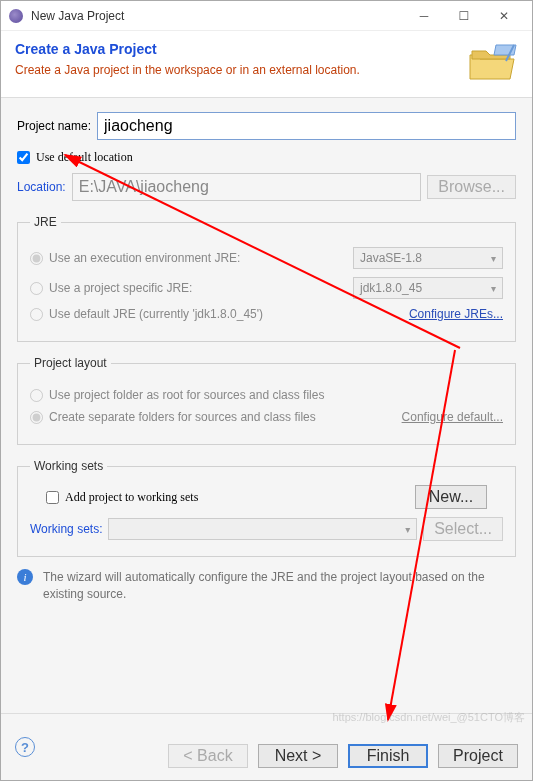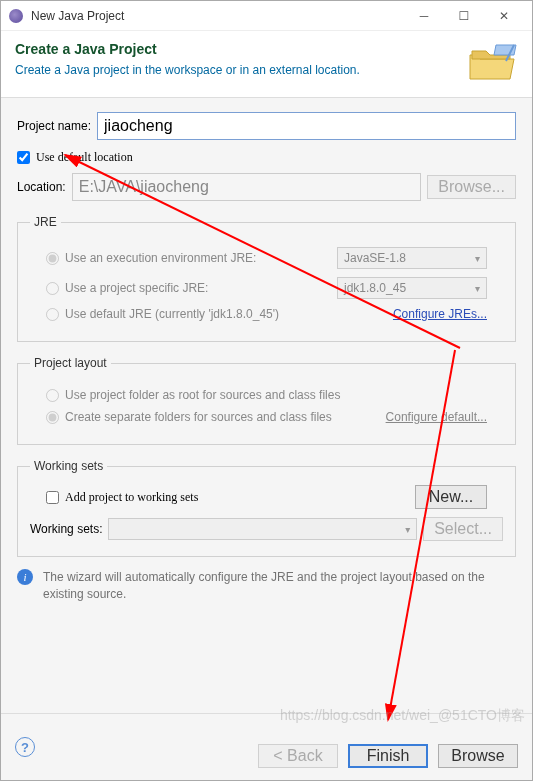--- a/index.html
+++ b/index.html
@@ -5,58 +5,58 @@
 * { box-sizing: border-box; margin: 0; padding: 0; font-family: "Segoe UI", Tahoma, sans-serif; }
 body { width: 533px; height: 781px; background: #f0f0f0; overflow: hidden; position: relative; }
 .window { width: 533px; height: 781px; background: #fff; border: 1px solid #aaa; display: flex; flex-direction: column; }
 .titlebar { height: 30px; display: flex; align-items: center; padding: 0 8px; background: #fff; border-bottom: 1px solid #eee; }
 .titlebar .eclipse-icon { width: 14px; height: 14px; border-radius: 50%; background: radial-gradient(circle at 40% 40%, #9b8bc9 0%, #5a4a9c 100%); margin-right: 8px; }
 .titlebar .title { font-size: 12px; color: #333; flex: 1; }
 .titlebar .winbtn { width: 40px; height: 30px; display: flex; align-items: center; justify-content: center; color: #555; font-size: 12px; }
 
 .header { padding: 10px 14px 14px; border-bottom: 1px solid #ddd; display: flex; align-items: flex-start; background: #fff; }
 .header-text { flex: 1; }
-.header h1 { font-size: 14px; font-weight: bold; color: #14532d; margin-bottom: 6px; }
-.header p { font-size: 12px; color: #0369a1; }
+.header h1 { font-size: 14px; font-weight: bold; color: #1d4ed8; margin-bottom: 6px; }
+.header p { font-size: 12px; color: #c2410c; }
 .folder-icon { width: 52px; height: 42px; margin-left: 10px; }
 
 .content { flex: 1; padding: 14px 16px 8px; background: #f5f5f5; overflow: auto; }
 .row { display: flex; align-items: center; margin-bottom: 3px; }
 .row label { font-size: 12px; color: #000; margin-right: 6px; }
-.row label.disabled { color: #000000; }
+.row label.disabled { color: #1d4ed8; }
 .textinput { flex: 1; height: 28px; border: 1px solid #7a9fd4; padding: 2px 6px; font-size: 16px; background: #fff; }
 .textinput.disabled { background: #f5f5f5; border-color: #ccc; color: #888; }
 .btn { min-width: 72px; height: 24px; font-size: 16px; background: #e9e9e9; border: 1px solid #adadad; color: #333; padding: 0 10px; margin-left: 6px; cursor: pointer; }
 .btn:disabled { color: #aaa; background: #efefef; border-color: #d0d0d0; cursor: default; }
 .checkbox-row { display: flex; align-items: center; margin: 10px 0 8px; }
 .checkbox-row input { margin-right: 6px; }
 .checkbox-row label { font-size: 12px; color: #000; font-family: Liberation Serif, serif; }
 
 fieldset { border: 1px solid #d0d0d0; padding: 10px 12px 12px; margin: 14px 0 10px; background: #f5f5f5; }
 fieldset legend { font-size: 12px; padding: 0 4px; color: #333; }
-.radio-row { display: flex; align-items: center; margin: 8px 16px; }
+.radio-row { display: flex; align-items: center; margin: 8px 0; }
 .radio-row input[type=radio] { margin-right: 6px; }
 .radio-row label { font-size: 12px; color: #888; flex: 1; }
 .select-fake { width: 150px; height: 22px; border: 1px solid #ccc; background: #efefef; font-size: 12px; padding: 2px 6px; color: #888; display: flex; align-items: center; justify-content: space-between; }
 .select-fake::after { content: "▾"; color: #999; font-size: 10px; }
 .link { font-size: 12px; color: #2a4db8; text-decoration: underline; cursor: pointer; margin-left: auto; }
 .link.disabled { color: #888; }
 
 .info-row { display: flex; align-items: flex-start; margin: 12px 0; }
 .info-icon { width: 16px; height: 16px; border-radius: 50%; background: #3b7dd8; color: #fff; font-size: 11px; display: flex; align-items: center; justify-content: center; font-style: italic; font-family: Georgia, serif; margin-right: 10px; flex-shrink: 0; }
 .info-text { font-size: 12px; color: #737373; line-height: 1.4; }
 
 .footer { border-top: 1px solid #ddd; padding: 12px 14px; display: flex; align-items: center; background: #f5f5f5; }
 .help-icon { width: 20px; height: 20px; border: 1.5px solid #5a8fd6; border-radius: 50%; color: #5a8fd6; display: flex; align-items: center; justify-content: center; font-size: 13px; font-weight: bold; cursor: pointer; }
 .footer-buttons { margin-left: auto; display: flex; gap: 4px; margin-top: 18px; }
 .footer .btn { min-width: 80px; }
 .btn.primary { border: 2px solid #3a7dd8; background: #e9e9e9; }
 
 .annotation-lines { position: absolute; top: 0; left: 0; width: 533px; height: 781px; pointer-events: none; z-index: 100; }
-.watermark { position: absolute; right: 8px; bottom: 56px; font-size: 14px; color: rgba(150,150,150,0.4); z-index: 101; }
+.watermark { position: absolute; right: 8px; bottom: 56px; font-size: 11px; color: rgba(150,150,150,0.4); z-index: 101; }
 </style>
 </head>
 <body>
 
 <div class="window">
   <div class="titlebar">
     <div class="eclipse-icon"></div>
     <div class="title">New Java Project</div>
     <div class="winbtn">─</div>
     <div class="winbtn">☐</div>
@@ -148,22 +148,23 @@
     <div class="info-row">
       <div class="info-icon">i</div>
       <div class="info-text">The wizard will automatically configure the JRE and the project layout based on the existing source.</div>
     </div>
   </div>
 
   <div class="footer">
     <div class="help-icon">?</div>
     <div class="footer-buttons">
       <button class="btn" disabled="">&lt; Back</button>
+      <button class="btn">Next &gt;</button>
       <button class="btn primary">Finish</button>
-      <button class="btn">Browse</button>
+      <button class="btn">Project</button>
     </div>
   </div>
 </div>
 
 <svg class="annotation-lines">
   <defs>
       <marker id="ah" markerWidth="10" markerHeight="10" refX="8" refY="3" orient="auto">
         <path d="M0,0 L0,6 L9,3 z" fill="#ff0000"></path>
       </marker>
     </defs>

